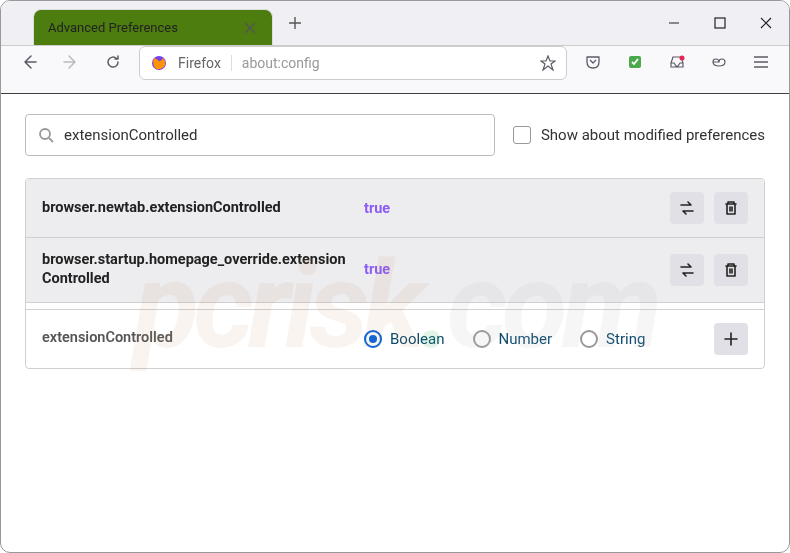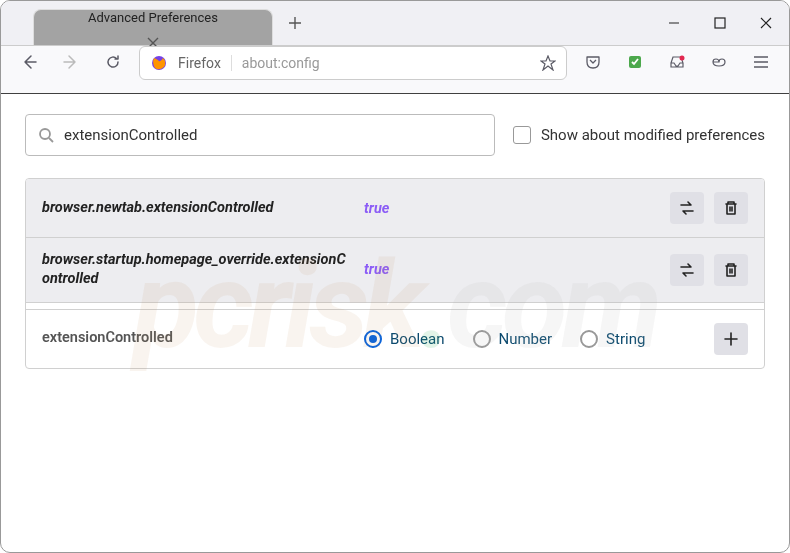--- a/index.html
+++ b/index.html
@@ -1,19 +1,19 @@
 <!DOCTYPE html>
 <html><head>
   <meta charset="utf-8">
   <style>
     * { margin: 0; padding: 0; box-sizing: border-box; font-family: -apple-system, BlinkMacSystemFont, "Segoe UI", Roboto, Arial, sans-serif; }
     body { width: 790px; height: 553px; background: #fff; overflow: hidden; position: relative; border: 1px solid #999; border-radius: 10px; }
     
     .titlebar { height: 45px; display: flex; align-items: center; background: #f0f0f4; border-bottom: 1px solid #ccc; }
-    .tab { margin-left: 32px; height: 36px; background: #a3a3a3; border-radius: 8px 8px 0 0; display: flex; align-items: center; padding: 0 14px; gap: 12px; min-width: 240px; margin-top: 8px; border: 1px solid #ddd; border-bottom: none; flex-direction: column; }
+    .tab { margin-left: 32px; height: 36px; background: #4d7c0f; border-radius: 8px 8px 0 0; display: flex; align-items: center; padding: 0 14px; gap: 12px; min-width: 240px; margin-top: 8px; border: 1px solid #ddd; border-bottom: none; }
     .tab-title { font-size: 13px; color: #222; flex: 1; }
     .tab-close { width: 16px; height: 16px; display: flex; align-items: center; justify-content: center; cursor: pointer; }
     .tab-close svg { width: 12px; height: 12px; }
     .new-tab { width: 28px; height: 28px; display: flex; align-items: center; justify-content: center; margin-left: 8px; cursor: pointer; }
     .window-controls { margin-left: auto; display: flex; }
     .window-btn { width: 46px; height: 44px; display: flex; align-items: center; justify-content: center; cursor: pointer; }
     .window-btn svg { width: 12px; height: 12px; }
 
     .toolbar { height: 48px; background: #f9f9fb; display: flex; padding: 0 12px; gap: 10px; border-bottom: 1px solid #404040; }
     .nav-btn { width: 32px; height: 32px; display: flex; align-items: center; justify-content: center; cursor: pointer; border-radius: 4px; }
@@ -31,21 +31,21 @@
     .content { padding: 20px 24px; }
     .search-row { display: flex; align-items: center; gap: 18px; margin-bottom: 22px; }
     .search-box { flex: 1; height: 42px; border: 1px solid #bbb; border-radius: 4px; display: flex; align-items: center; padding: 0 12px; gap: 10px; }
     .search-box svg { width: 16px; height: 16px; stroke: #999; fill: none; stroke-width: 1.8; }
     .search-input { border: none; outline: none; font-size: 15px; flex: 1; color: #333; }
     .checkbox-label { display: flex; align-items: center; gap: 10px; font-size: 15px; color: #333; cursor: pointer; }
     .checkbox { width: 18px; height: 18px; border: 1px solid #999; border-radius: 3px; }
 
     .prefs-table { border: 1px solid #d0d0d0; border-radius: 4px; overflow: hidden; }
     .pref-row { display: flex; align-items: center; padding: 13px 16px; gap: 12px; min-height: 46px; }
-    .pref-row.modified { background: #ededf0; font-weight: 700; border-bottom: 1px solid #d0d0d0; font-style: italic; }
+    .pref-row.modified { background: #ededf0; font-weight: 700; border-bottom: 1px solid #d0d0d0; }
     .pref-name { width: 310px; font-size: 14.5px; color: #222; word-break: break-word; line-height: 1.3; }
     .pref-value { flex: 1; font-size: 14.5px; color: #8b5cf6; }
     .pref-actions { display: flex; gap: 10px; }
     .icon-btn { width: 34px; height: 32px; background: #e0e0e6; border-radius: 4px; display: flex; align-items: center; justify-content: center; cursor: pointer; }
     .icon-btn svg { width: 16px; height: 16px; stroke: #222; fill: none; stroke-width: 1.6; }
 
     .radio-row { display: flex; align-items: center; gap: 28px; }
     .radio-item { display: flex; align-items: center; gap: 8px; cursor: pointer; font-size: 15px; color: #0c4a6e; }
     .radio { width: 18px; height: 18px; border: 2px solid #999; border-radius: 50%; display: flex; align-items: center; justify-content: center; }
     .radio.checked { border-color: #0060df; }

